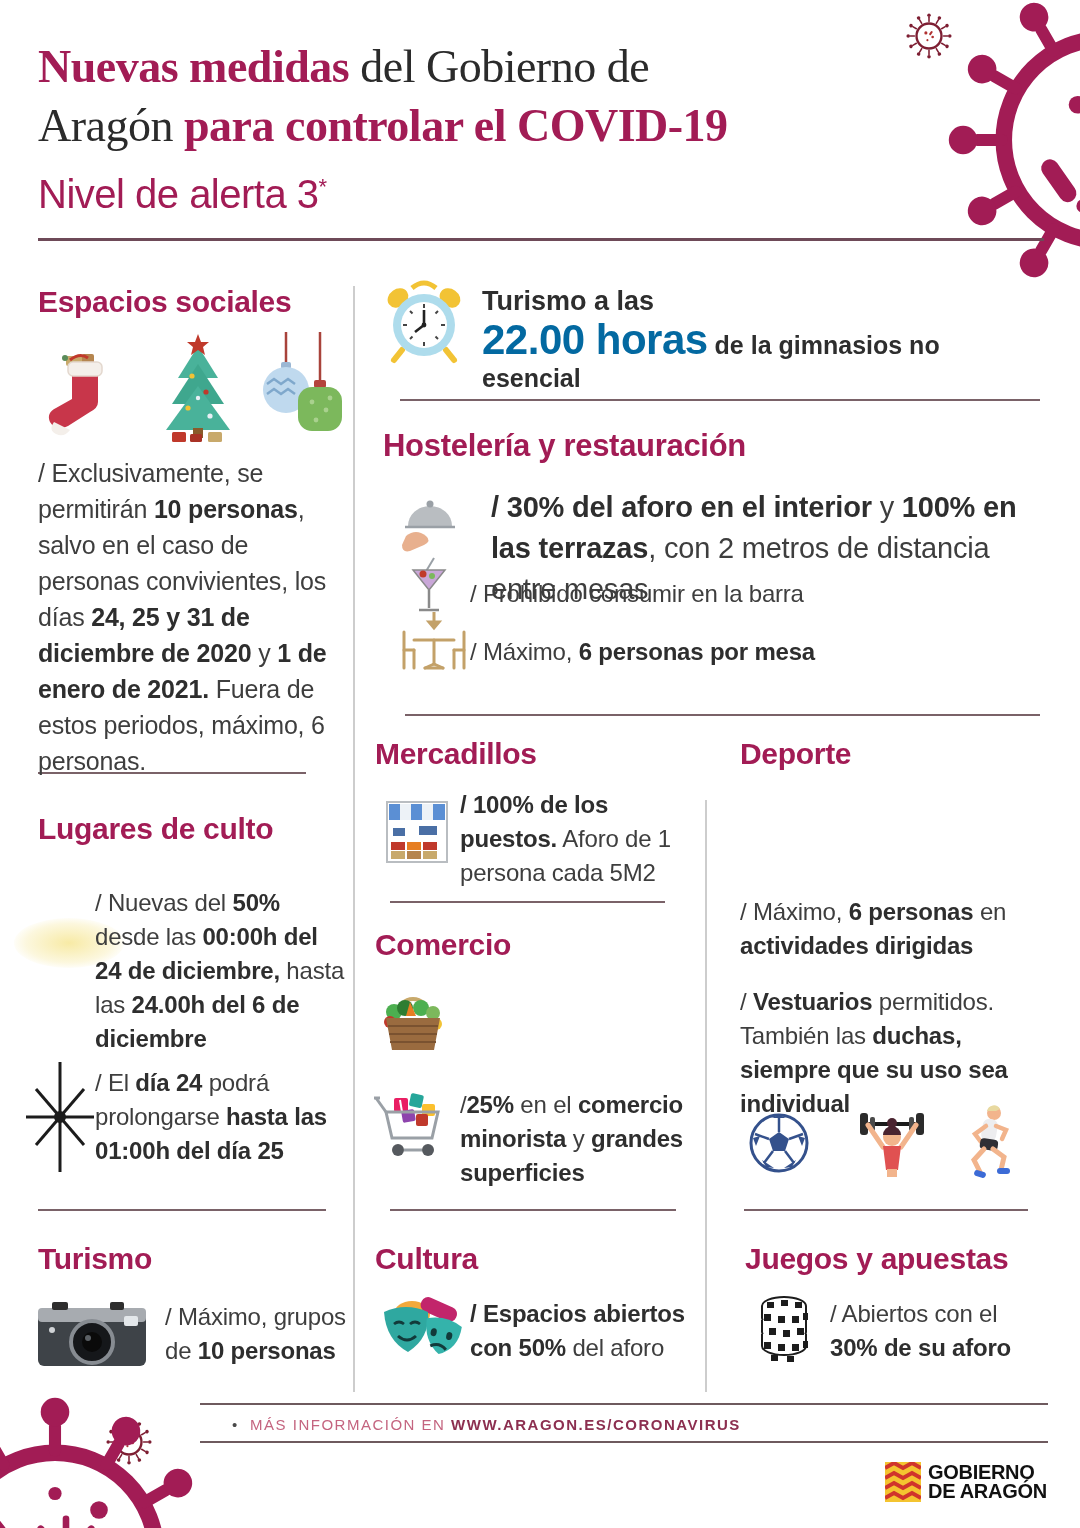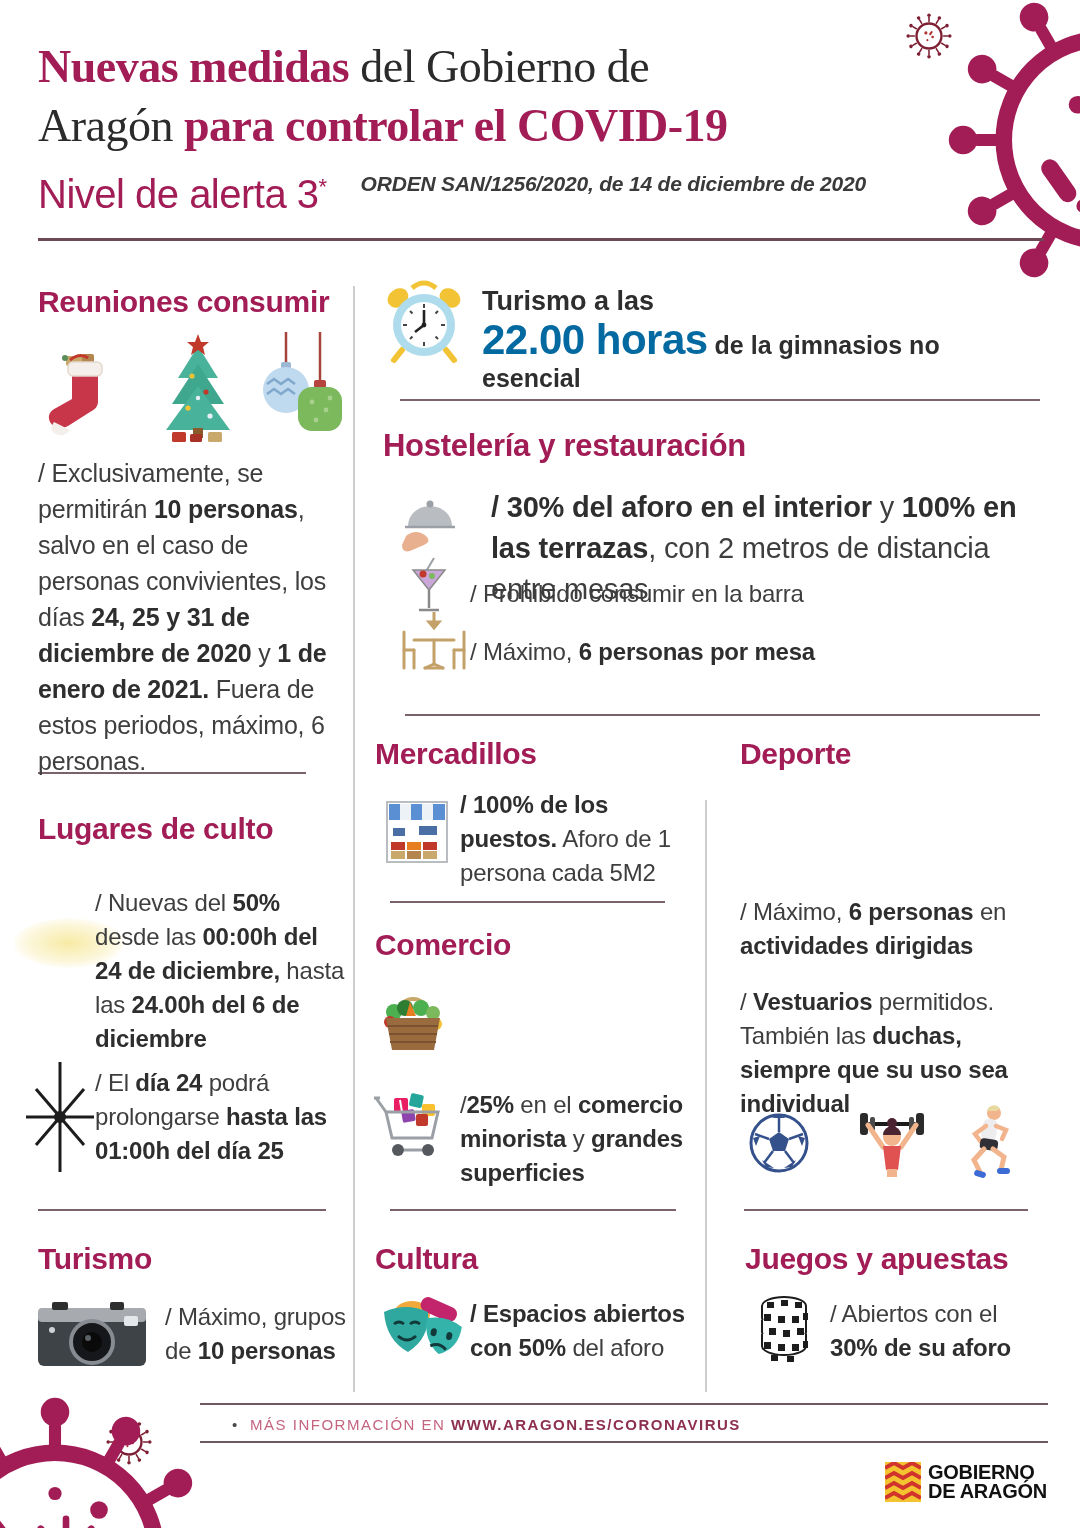--- a/index.html
+++ b/index.html
@@ -2,21 +2,21 @@
 <html><head>
 <meta charset="utf-8">
 <style>
   html,body{margin:0;padding:0;background:#ffffff;}
   .page{position:relative;width:1080px;height:1528px;background:#fff;overflow:hidden;
         font-family:"Liberation Sans","DejaVu Sans",sans-serif;color:#3E3E3E;}
   .abs{position:absolute;}
   
   .title{font-size:46px;line-height:1.28;font-weight:500;color:#2b2b2b;letter-spacing:-0.5px;font-family:Liberation Serif, serif;}
   .mag{color:#A21C55;font-weight:800;}
-  .alertrow{display:flex;align-items:flex-start;gap:34px;}
+  .alertrow{display:flex;align-items:center;gap:34px;}
   .alert{font-size:40px;color:#A21C55;font-weight:500;letter-spacing:-0.5px;}
   .alert sup{font-size:22px;}
   .order{font-size:21px;font-style:italic;font-weight:700;color:#3a3a3a;letter-spacing:-0.2px;}
   
   .h{font-size:30px;font-weight:800;color:#A21C55;letter-spacing:-0.3px;}
   .t{font-size:24px;line-height:1.42;color:#3E3E3E;letter-spacing:-0.2px;}
   .t b{color:#2e2e2e;}
   .big{font-size:25px;line-height:1.44;}
   
   .ban-pre{font-size:27px;font-weight:700;color:#2e2e2e;}
@@ -173,35 +173,34 @@
         </g>
     </g>
   </svg>
 
   <div class="abs title" style="left:38px;top:38px;width:840px">
     <span class="mag">Nuevas medidas</span><span> del Gobierno de</span><br>
     <span>Aragón </span><span class="mag">para controlar el COVID-19</span>
   </div>
   <div class="abs alertrow" style="left:38px;top:172px">
     <div class="alert"><span>Nivel de alerta 3</span><sup>*</sup></div>
-    <div class="order">ORDEN SAN/1256/2020, de 14 de diciembre de 2020</div>
   </div>
   <div class="hr" style="left:38px;top:238px;width:1006px"></div>
 
   <div class="vr" style="left:353px;top:286px;height:1106px"></div>
   <div class="vr" style="left:705px;top:800px;height:592px"></div>
   <div class="hr2" style="left:400px;top:399px;width:640px"></div>
   <div class="hr2" style="left:405px;top:714px;width:635px"></div>
   <div class="hr2" style="left:38px;top:772px;width:268px"></div>
   <div class="hr2" style="left:390px;top:901px;width:275px"></div>
   <div class="hr2" style="left:38px;top:1209px;width:288px"></div>
   <div class="hr2" style="left:390px;top:1209px;width:286px"></div>
   <div class="hr2" style="left:744px;top:1209px;width:284px"></div>
 
-  <div class="abs h" style="left:38px;top:285px">Reuniones consumir</div>
+  <div class="abs h" style="left:38px;top:285px">Espacios sociales</div>
 
   <svg class="abs" style="left:42px;top:338px" width="82" height="102" viewBox="0 0 82 102">
     <rect x="24" y="18" width="17" height="10" rx="2" fill="#C8A96B"></rect>
       <rect x="40" y="16" width="12" height="12" rx="2" fill="#B5854F"></rect>
     <path d="M28 22 q10 -8 18 -2" stroke="#C0392B" stroke-width="3" fill="none"></path>
       <circle cx="23" cy="20" r="3" fill="#5B8C5A"></circle>
     <path d="M30 30 h26 v34 q0 6 -8 10 l-22 14 q-12 6 -18 -4 q-4 -9 6 -14 l16 -9 z" fill="#C8364A"></path>
     <rect x="26" y="24" width="34" height="14" rx="5" fill="#F4EFEA" stroke="#E3D8CE" stroke-width="1.5"></rect>
     <path d="M12 84 q-6 8 2 12 q8 4 14 -4" fill="#F4EFEA"></path>
   </svg>

